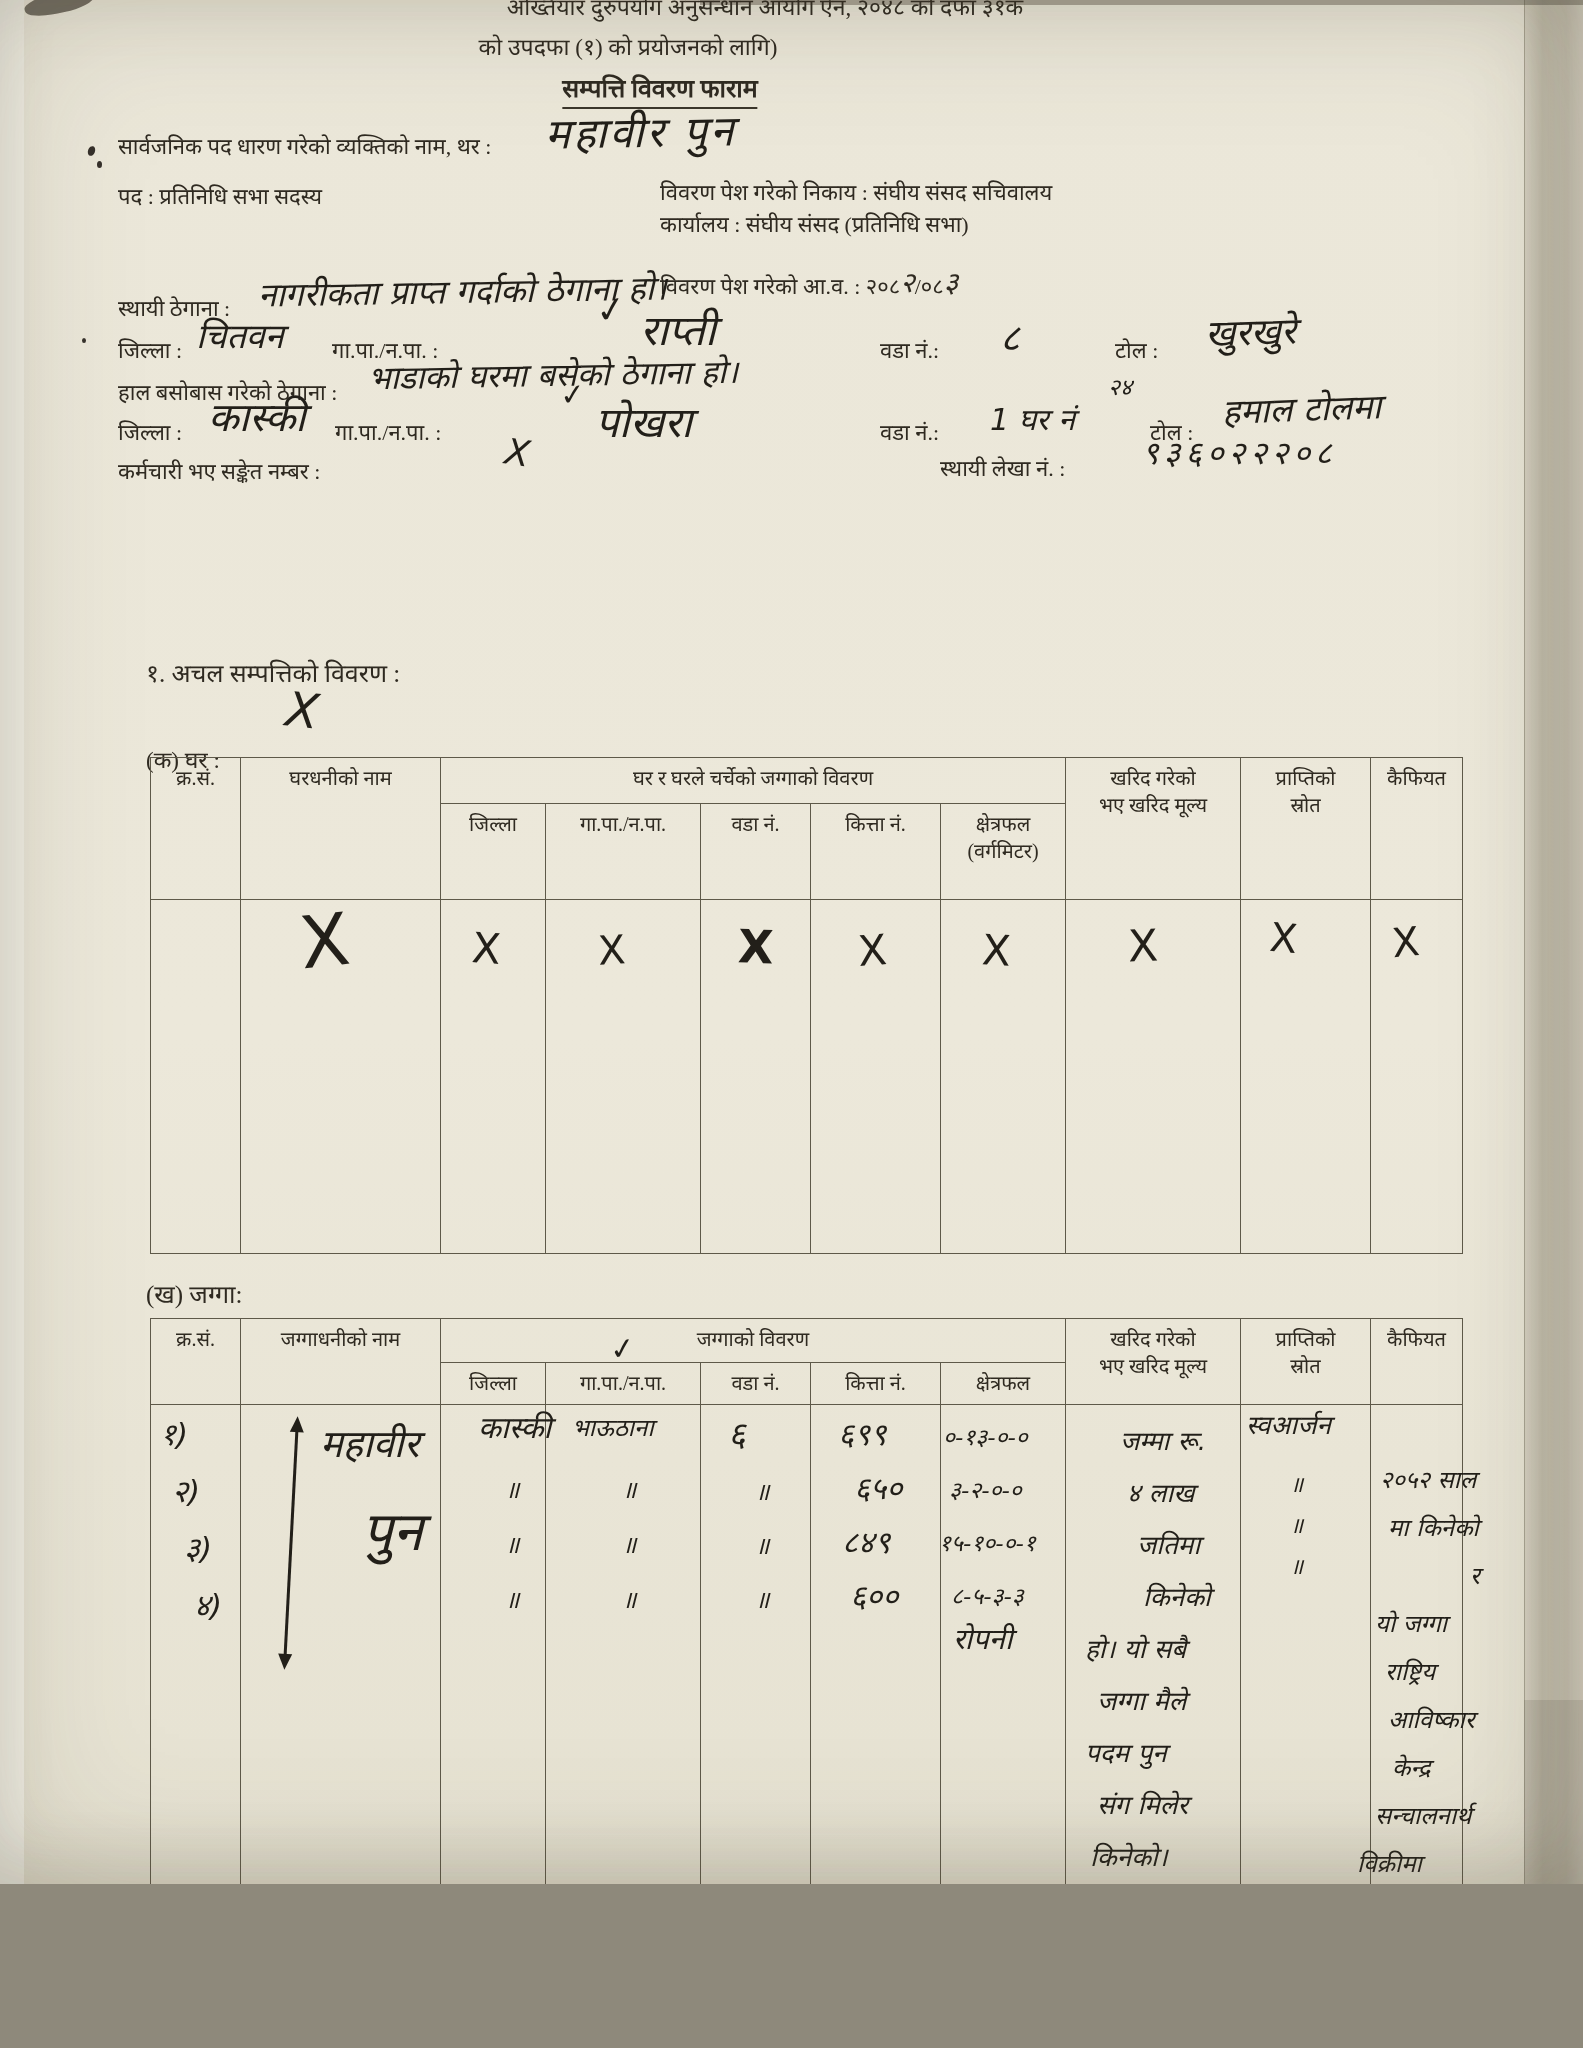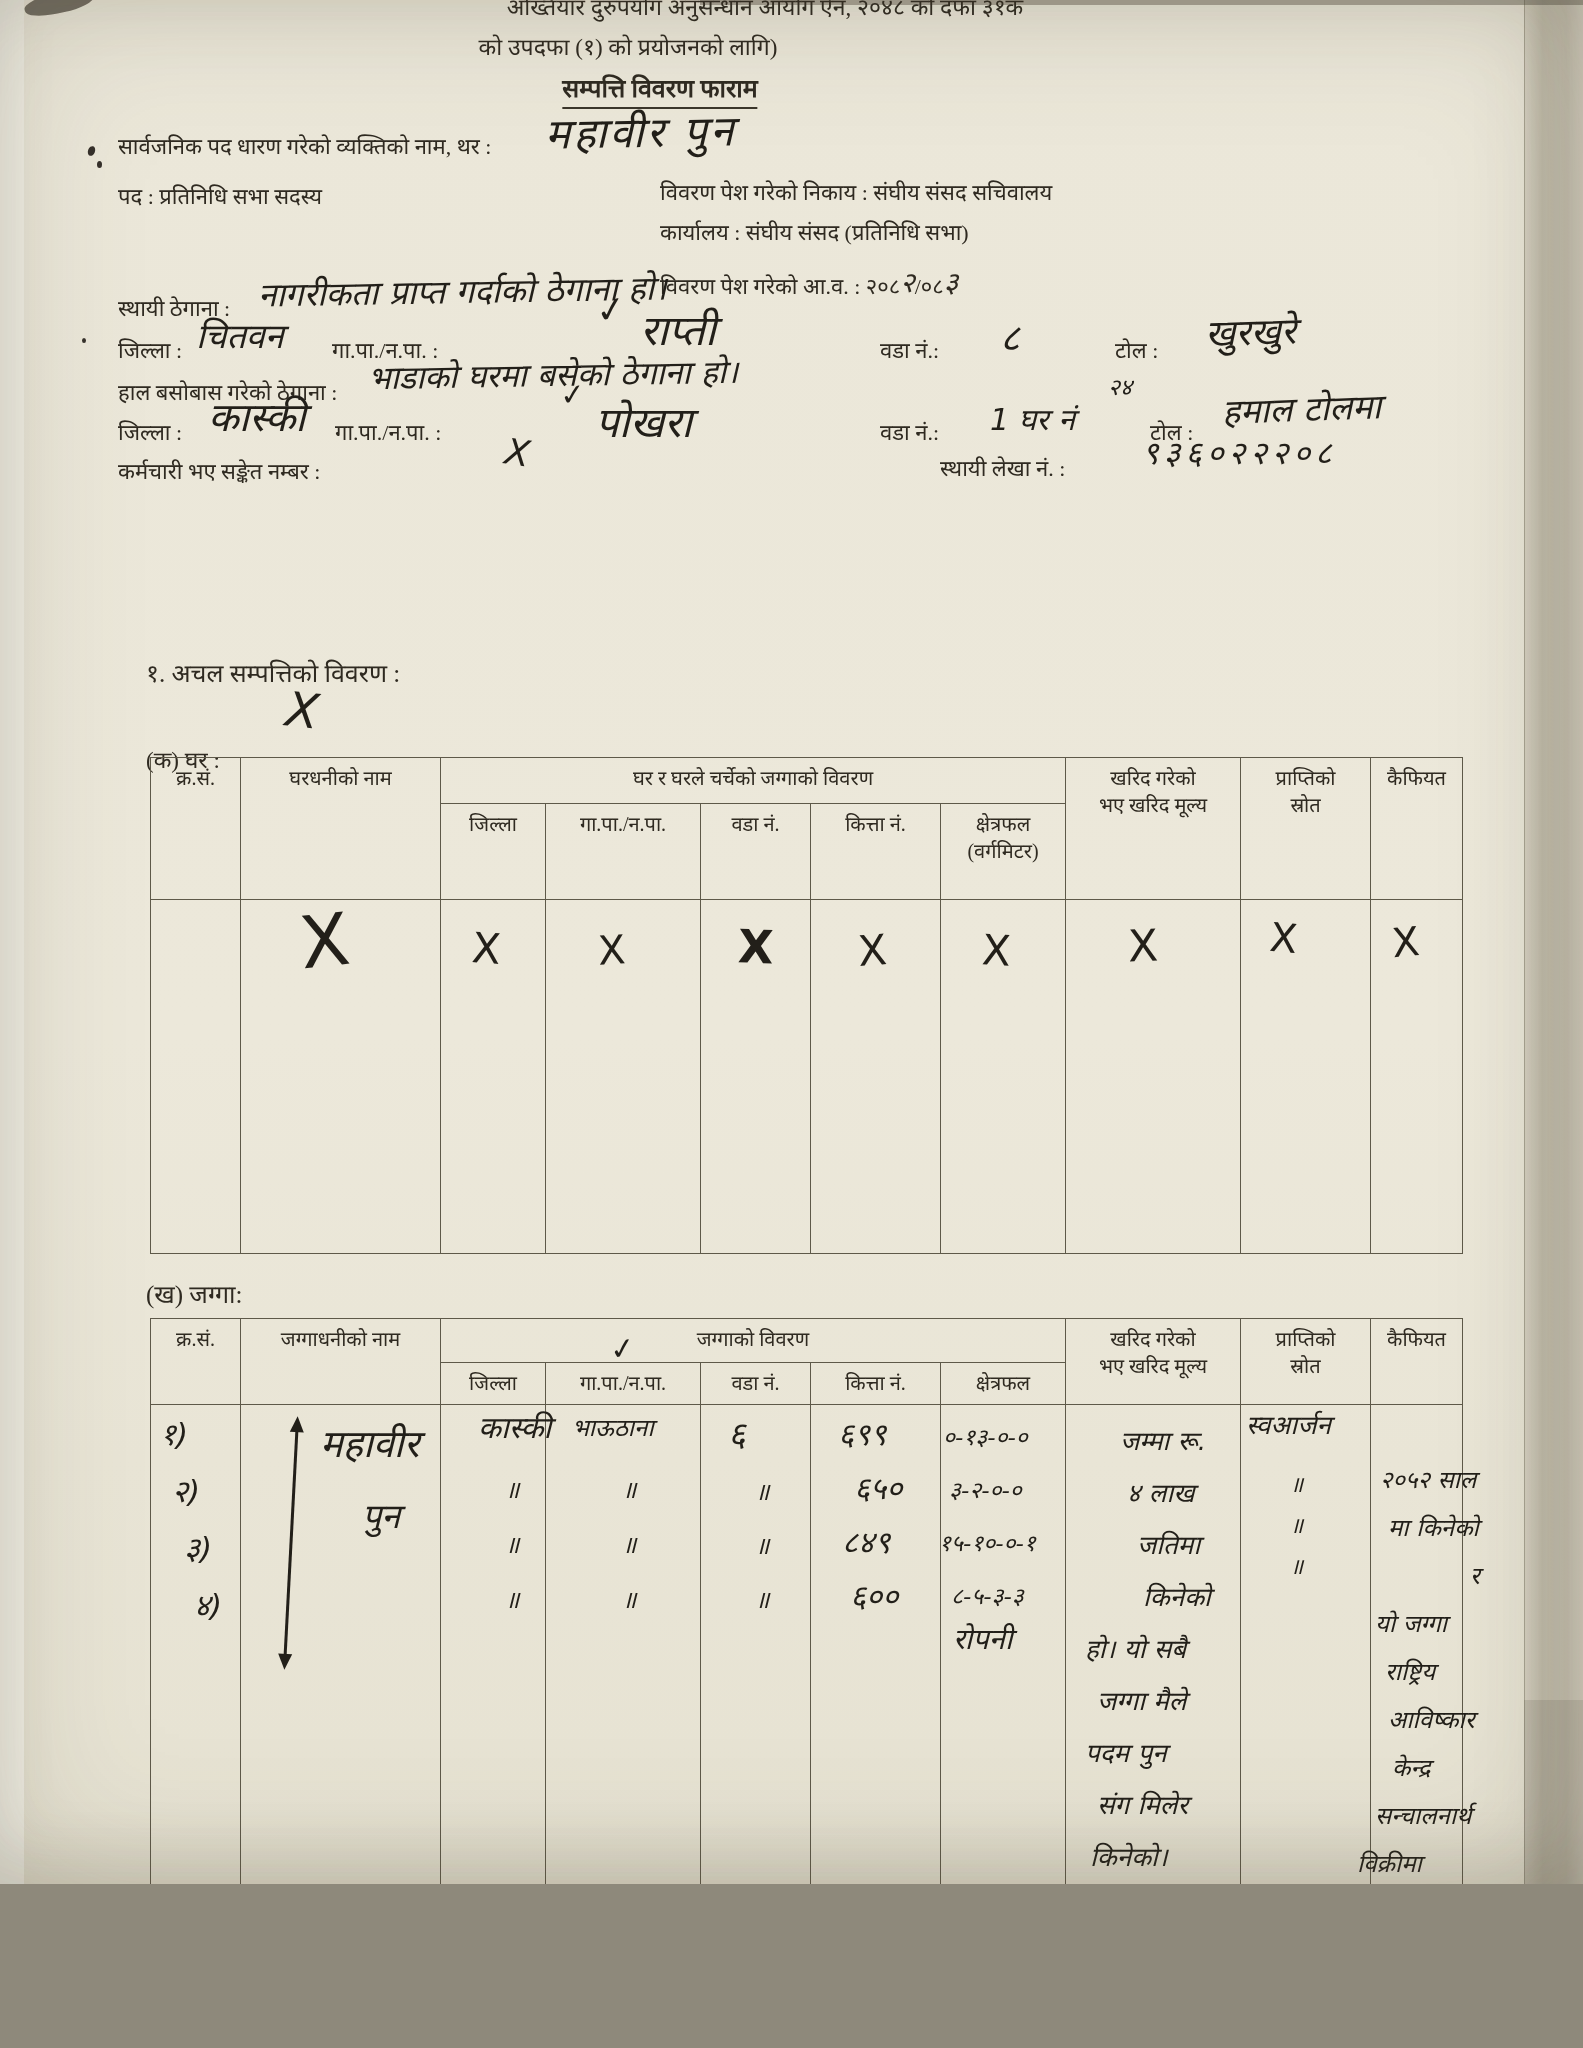--- a/index.html
+++ b/index.html
@@ -80,21 +80,21 @@
 
   <div class="pr center" style="left:765px;top:-10px;font-size:23px;">अख्तियार दुरुपयोग अनुसन्धान आयोग ऐन, २०४८ को दफा ३१क</div>
   <div class="pr center" style="left:628px;top:30px;font-size:23px;">को उपदफा (१) को प्रयोजनको लागि)</div>
   <div class="pr center title" style="left:660px;top:70px;font-size:25px;">सम्पत्ति विवरण फाराम</div>
 
   <div class="pr" style="left:118px;top:130px;font-size:22px;">सार्वजनिक पद धारण गरेको व्यक्तिको नाम, थर :</div>
   <div class="hw" style="left:545px;top:102px;font-size:42px;letter-spacing:3px;transform:rotate(-1deg);">महावीर पुन</div>
 
   <div class="pr" style="left:118px;top:180px;font-size:22px;">पद : प्रतिनिधि सभा सदस्य</div>
   <div class="pr" style="left:660px;top:176px;font-size:22px;">विवरण पेश गरेको निकाय : संघीय संसद सचिवालय</div>
-  <div class="pr" style="left:660px;top:216px;font-size:22px;">कार्यालय : संघीय संसद (प्रतिनिधि सभा)</div>
+  <div class="pr" style="left:660px;top:208px;font-size:22px;">कार्यालय : संघीय संसद (प्रतिनिधि सभा)</div>
   <div class="pr" style="left:660px;top:264px;font-size:22px;"><span>विवरण पेश गरेको आ.व. : </span><span>२०८</span><span class="hwi">२</span><span>/०८</span><span class="hwi">३</span></div>
 
   <div class="pr" style="left:118px;top:292px;font-size:22px;">स्थायी ठेगाना :</div>
   <div class="hw" style="left:258px;top:268px;font-size:33px;transform:rotate(-1deg);">नागरीकता प्राप्त गर्दाको ठेगाना हो।</div>
 
   <div class="pr" style="left:118px;top:334px;font-size:22px;">जिल्ला :</div>
   <div class="hw" style="left:196px;top:312px;font-size:34px;">चितवन</div>
   <div class="pr" style="left:332px;top:334px;font-size:22px;">गा.पा./न.पा. :</div>
   <div class="ck" style="left:596px;top:292px;font-size:36px;transform:rotate(-8deg);">✓</div>
   <div class="hw" style="left:640px;top:300px;font-size:42px;">राप्ती</div>
@@ -253,21 +253,21 @@
       <div>३)</div>
       <div>४)</div>
     </div>
 
   <svg class="arrow-svg" width="30" height="258">
     <line x1="15" y1="12" x2="15" y2="246" stroke="#221f19" stroke-width="3"></line>
     <polygon points="15,2 8,18 22,18" fill="#221f19"></polygon>
     <polygon points="15,256 8,240 22,240" fill="#221f19"></polygon>
   </svg>
   <div class="hw" style="left:320px;top:1416px;font-size:38px;">महावीर</div>
-  <div class="hw" style="left:362px;top:1492px;font-size:34px;">पुन</div>
+  <div class="hw" style="left:362px;top:1492px;font-size:54px;">पुन</div>
 
   <div class="hw" style="left:478px;top:1406px;font-size:30px;">कास्की</div>
   <div class="lines" id="g-district-dittos">
       <div>॥</div>
       <div>॥</div>
       <div>॥</div>
     </div>
 
   <div class="hw" style="left:572px;top:1410px;font-size:24px;">भाऊठाना</div>
   <div class="lines" id="g-mun-dittos">

